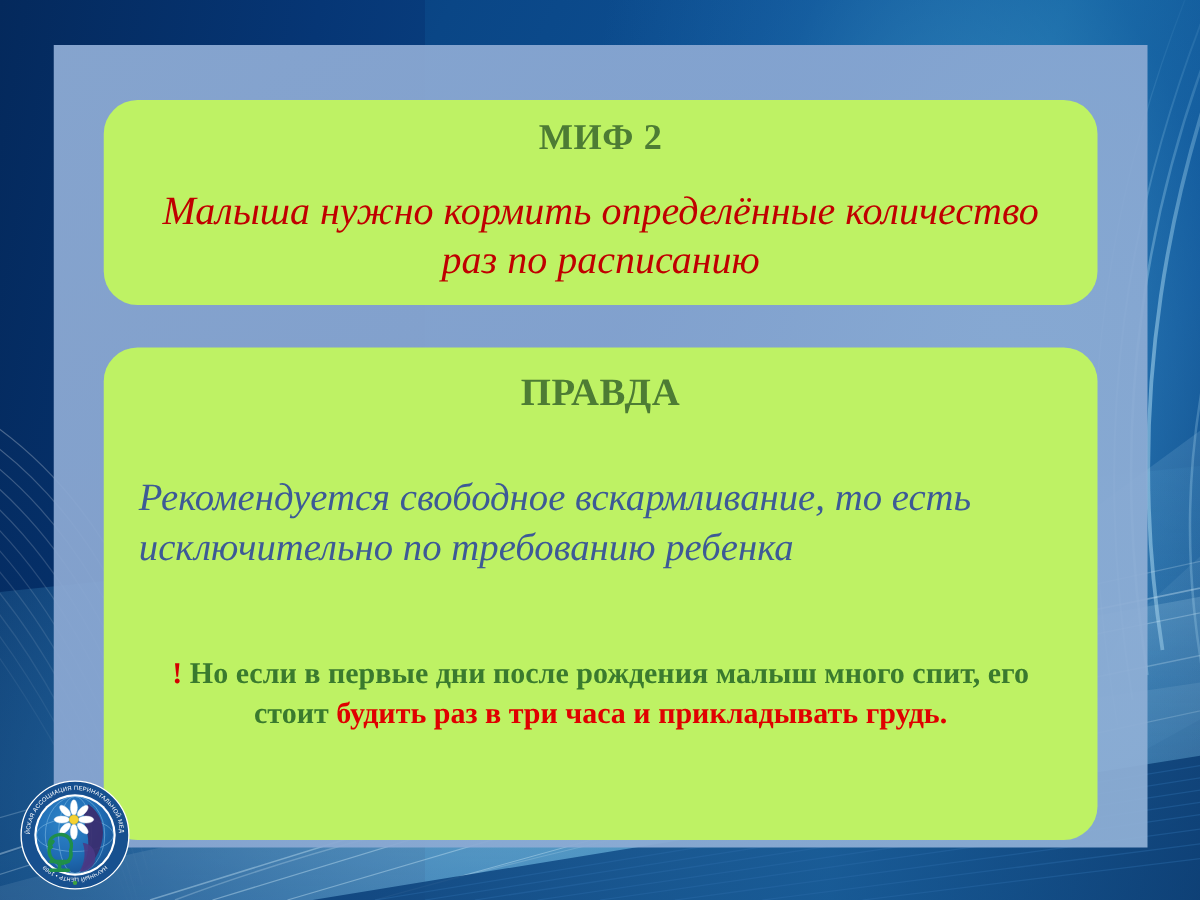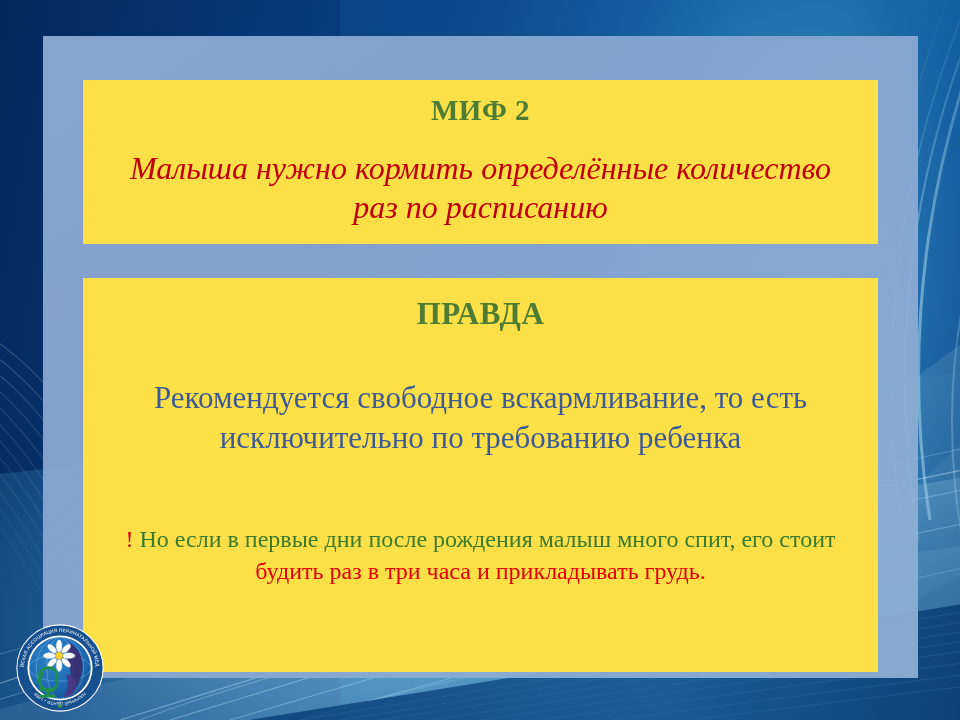--- a/index.html
+++ b/index.html
@@ -51,23 +51,24 @@
     position: absolute;
     left: 43px; top: 36px;
     width: 875px; height: 642px;
     background: linear-gradient(135deg, #8fadd6 0%, #8aa7d2 45%, #8fb0d6 100%);
     opacity: 0.93;
   }
 
   
   .box {
     position: absolute;
-    background: #fde047;
+    background: #bef264;
     box-sizing: border-box;
     text-align: center;
+    border-radius: 27px;
   }
   #box-myth {
     left: 83px; top: 80px;
     width: 795px; height: 164px;
     padding: 14px 26px 0 26px;
   }
   #box-truth {
     left: 83px; top: 278px;
     width: 795px; height: 394px;
     padding: 18px 20px 0 20px;
@@ -89,32 +90,33 @@
     font-weight: normal;
     font-style: italic;
     font-size: 32px;
     line-height: 1.22;
     margin: 22px 0 0 0;
     padding: 0 8px;
   }
 
   .truth-text {
     color: #3d5a96;
+    font-style: italic;
     font-size: 31px;
     line-height: 1.30;
     margin: 46px 0 0 0;
     padding: 0 8px;
-    text-align: center;
+    text-align: left;
   }
 
   .note {
     margin: 66px 0 0 0;
     padding: 0 22px;
     font-size: 24px;
-    font-weight: normal;
+    font-weight: bold;
     line-height: 1.32;
     color: #3a7a2e;
     text-align: center;
   }
   .note .bang { color: #d40000; }
   .note .accent { color: #e00000; }
 
   
   .logo {
     position: absolute;

